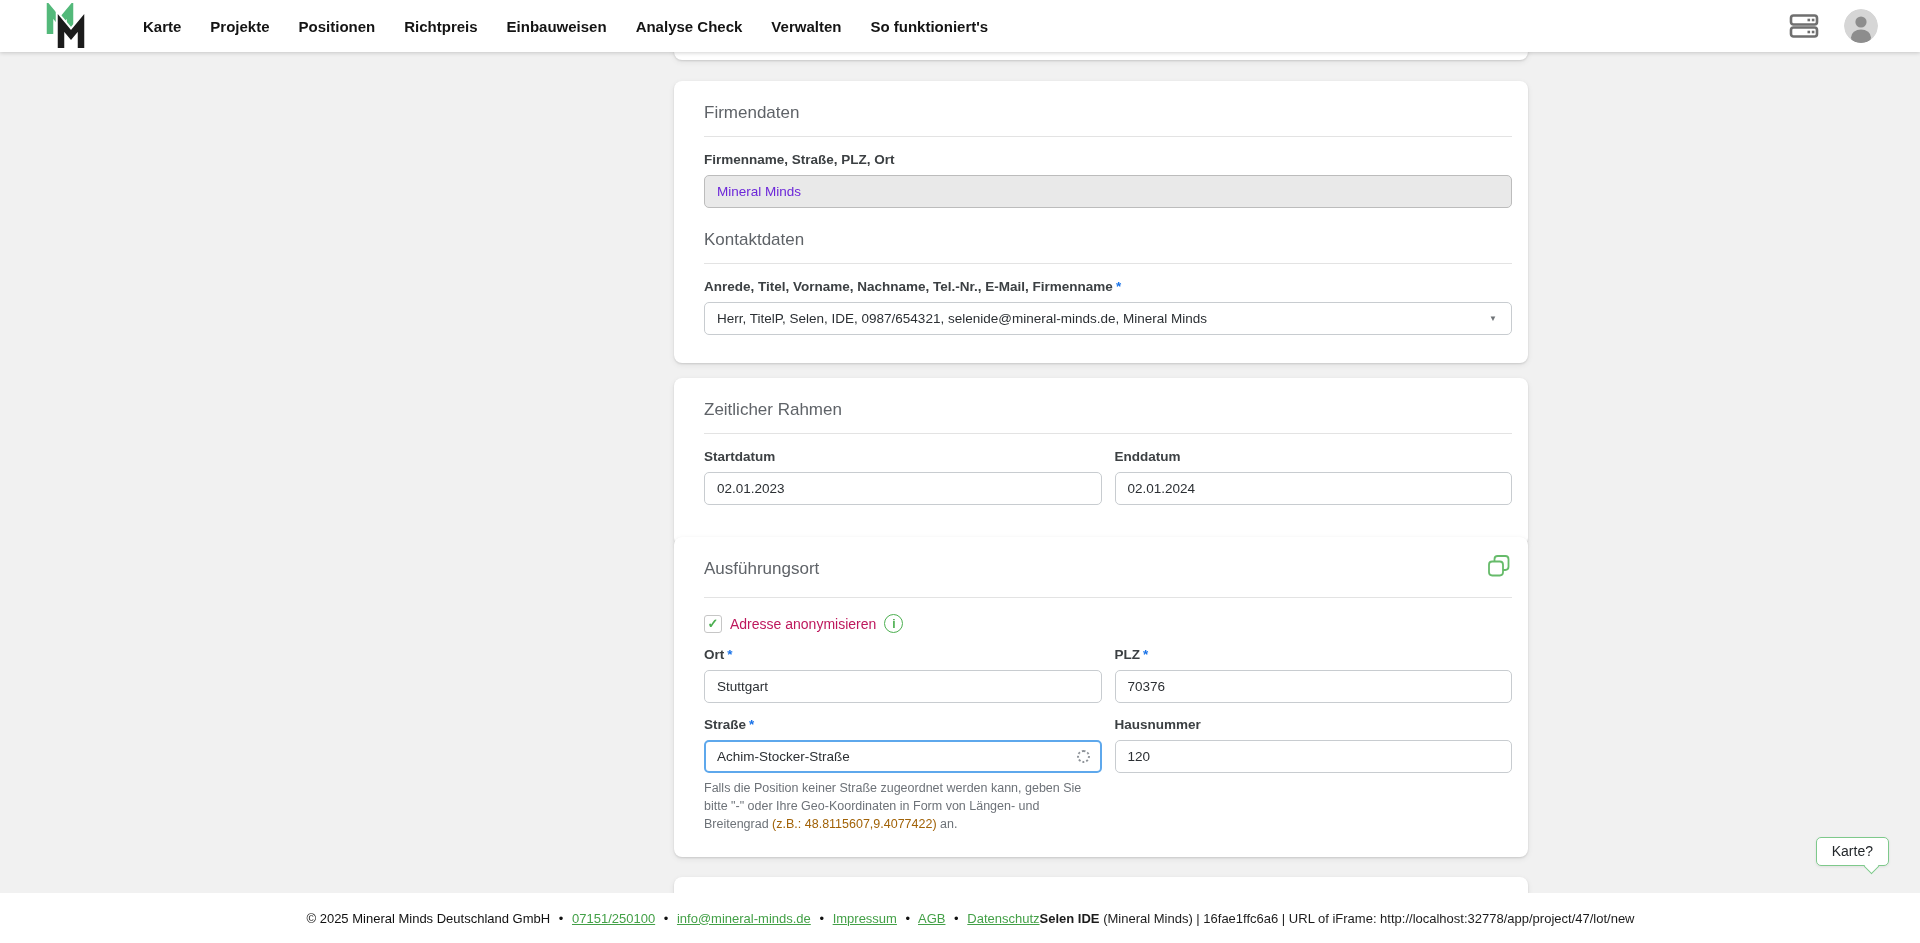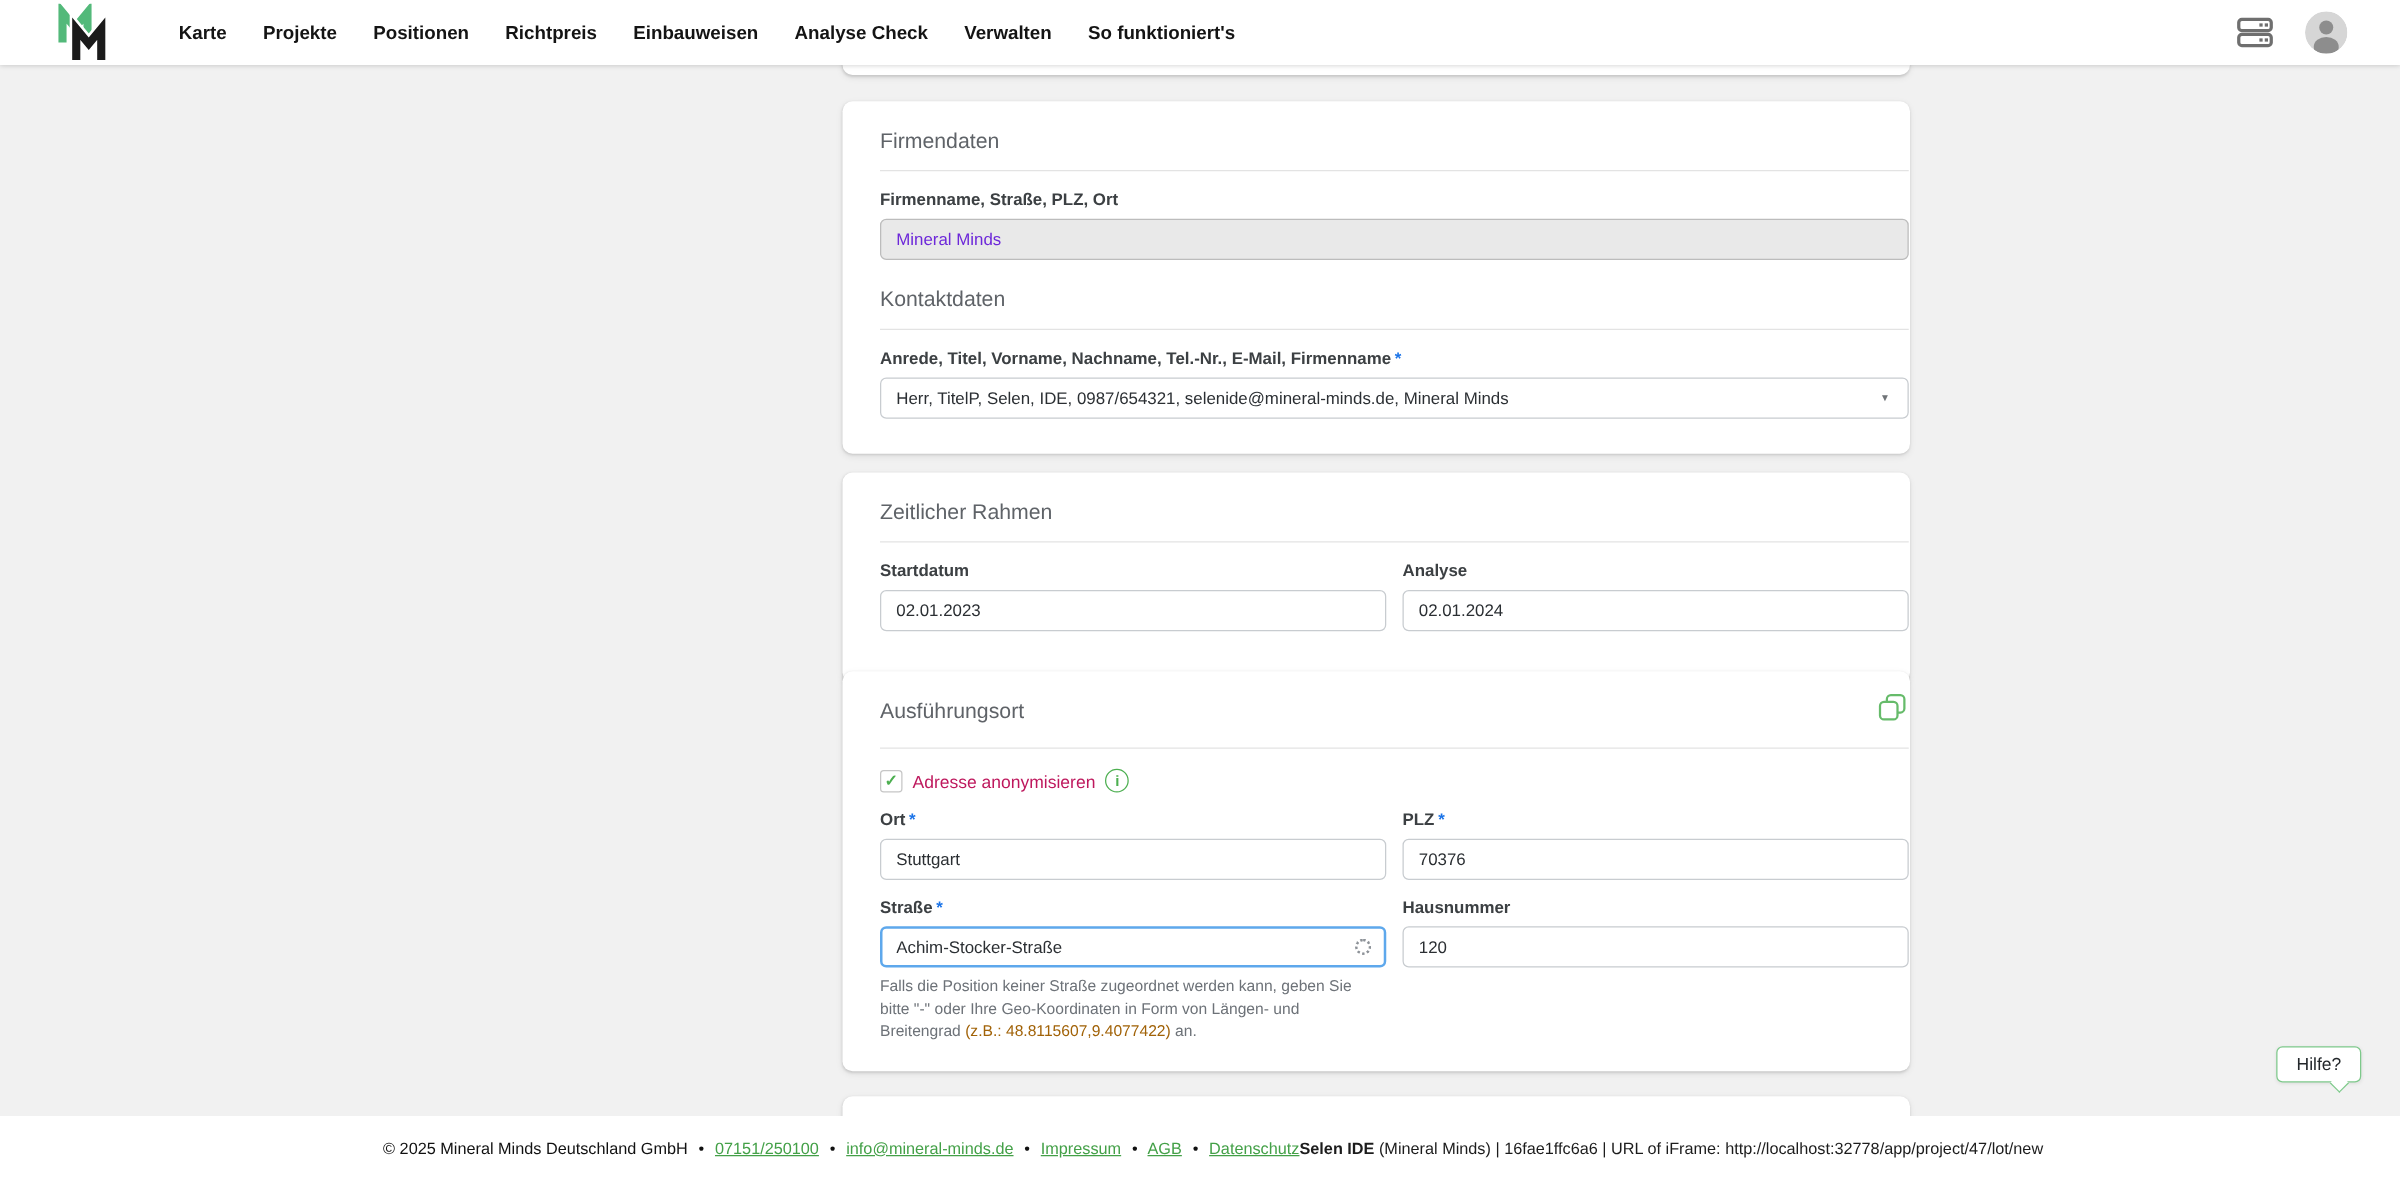--- a/index.html
+++ b/index.html
@@ -12,21 +12,21 @@
   .logo { margin-left:45px; display:flex; align-items:center; height:52px; cursor:pointer; }
   .nav-items { display:flex; gap:29px; margin-left:56px; }
   .nav-item { font-size:15px; font-weight:700; color:#141414; cursor:pointer; white-space:nowrap; }
   .nav-right { margin-left:auto; margin-right:42px; display:flex; align-items:center; gap:24px; }
   .avatar { width:34px; height:34px; border-radius:50%; overflow:hidden; cursor:pointer; }
 
   
   .content { position:absolute; left:674px; width:854px; top:0; }
   .card { position:absolute; left:0; width:854px; background:#fff; border-radius:8px;
           box-shadow:0 1px 2px rgba(0,0,0,.12), 0 2px 6px rgba(0,0,0,.07);
-          padding:0 1px 0 30px; }
+          padding:0 16px 0 30px; }
   .card-partial-top { top:18px; height:42px; z-index:1; }
   .card-1 { top:81px; height:282px; }
   .card-2 { top:378px; height:168px; }
   .card-3 { top:537px; height:320px; }
   .card-partial-bottom { top:877px; height:40px; }
 
   .section-title { margin-top:22px; font-size:17px; font-weight:400; color:#5f6368; }
   .divider { margin-top:13px; border-top:1px solid #e3e3e3; height:0; }
   .field-label { margin-top:15px; font-size:13.5px; font-weight:700; color:#3c4043; }
   .req { color:#1a73e8; margin-left:3px; font-weight:700; }
@@ -147,21 +147,21 @@
 
   <div class="card card-2">
     <div class="section-title">Zeitlicher Rahmen</div>
     <div class="divider"></div>
     <div class="two-col">
       <div>
         <div class="field-label">Startdatum</div>
         <input class="text-input" type="text" value="02.01.2023" style="">
       </div>
       <div>
-        <div class="field-label">Analyse</div>
+        <div class="field-label">Enddatum</div>
         <input class="text-input" type="text" value="02.01.2024" style="">
       </div>
     </div>
   </div>
 
   <div class="card card-3">
     <div class="card-head">
       <div class="section-title">Ausführungsort</div>
       <div class="copy-btn">
         <svg width="26" height="27" viewBox="0 0 26 27">
@@ -208,21 +208,21 @@
       <div>
         <div class="field-label mt14">Hausnummer</div>
         <input class="text-input" type="text" value="120" style="">
       </div>
     </div>
   </div>
 
   <div class="card card-partial-bottom"></div>
 </div>
 
-<div class="help-bubble">Hilfe?</div>
+<div class="help-bubble">Karte?</div>
 
 <div class="footer">
   <div class="footer-left">
     <span>© 2025 Mineral Minds Deutschland GmbH</span>
     <span class="sep">•</span>
     <a>07151/250100</a>
     <span class="sep">•</span>
     <a>info@mineral-minds.de</a>
     <span class="sep">•</span>
     <a>Impressum</a>

